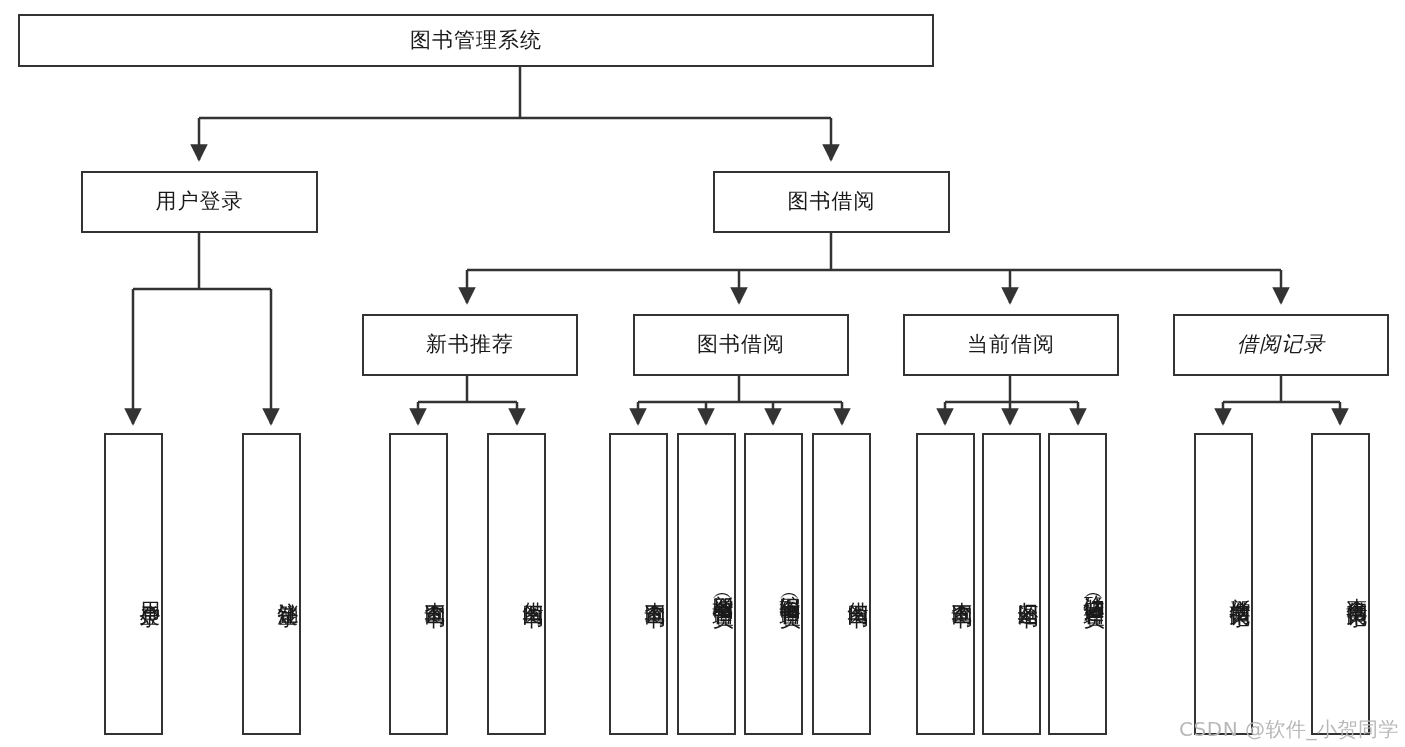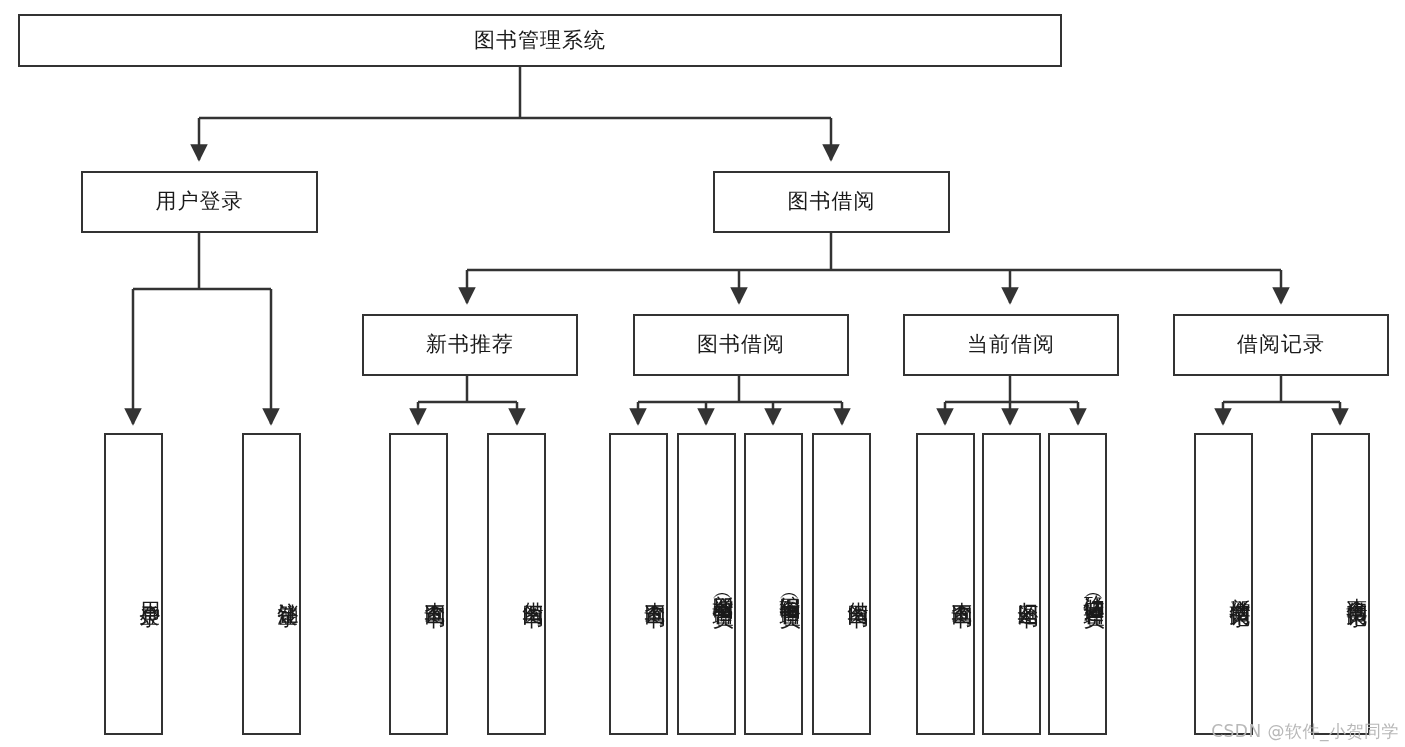--- a/index.html
+++ b/index.html
@@ -50,21 +50,21 @@
     white-space: nowrap;
   }
   .node.vert.tall {
     align-items: flex-start;
     padding-top: 6px;
   }
   .watermark {
     position: absolute;
     right: 6px;
     bottom: 4px;
-    font-size: 17px;
+    font-size: 20px;
     color: #b8b8b8;
     letter-spacing: 0.5px;
     white-space: nowrap;
     font-family: "DejaVu Sans", "Liberation Sans", sans-serif;
   }
 </style>
 </head>
 <body>
 
 <div id="canvas">
@@ -113,41 +113,41 @@
       <path d="M 1010 402 L 1010 424" marker-end="url(#arrow)"></path>
       <path d="M 1078 402 L 1078 424" marker-end="url(#arrow)"></path>
 
       <path d="M 1281 376 L 1281 402"></path>
       <path d="M 1223 402 L 1340 402"></path>
       <path d="M 1223 402 L 1223 424" marker-end="url(#arrow)"></path>
       <path d="M 1340 402 L 1340 424" marker-end="url(#arrow)"></path>
     </g>
   </svg>
 
-  <div class="node horiz" style="left:18px; top:14px; width:1044px; height:53px;">
+  <div class="node horiz" style="left:18px; top:14px; width:916px; height:53px;">
     <span>图书管理系统</span>
   </div>
 
   <div class="node horiz" style="left:81px; top:171px; width:237px; height:62px;">
     <span>用户登录</span>
   </div>
   <div class="node horiz" style="left:713px; top:171px; width:237px; height:62px;">
     <span>图书借阅</span>
   </div>
 
   <div class="node horiz" style="left:633px; top:314px; width:216px; height:62px;">
     <span>图书借阅</span>
   </div>
   <div class="node horiz" style="left:362px; top:314px; width:216px; height:62px;">
     <span>新书推荐</span>
   </div>
   <div class="node horiz" style="left:903px; top:314px; width:216px; height:62px;text-align:center;">
     <span>当前借阅</span>
   </div>
-  <div class="node horiz" style="left:1173px; top:314px; width:216px; height:62px;">
+  <div class="node horiz" style="left:1173px; top:314px; width:216px; height:62px;font-style:italic;">
     <span>借阅记录</span>
   </div>
 
   <div class="node vert" style="left:104px; top:433px; width:59px; height:302px;">
     <span>用户登录</span>
   </div>
   <div class="node vert" style="left:242px; top:433px; width:59px; height:302px;">
     <span>注销登录</span>
   </div>
 

